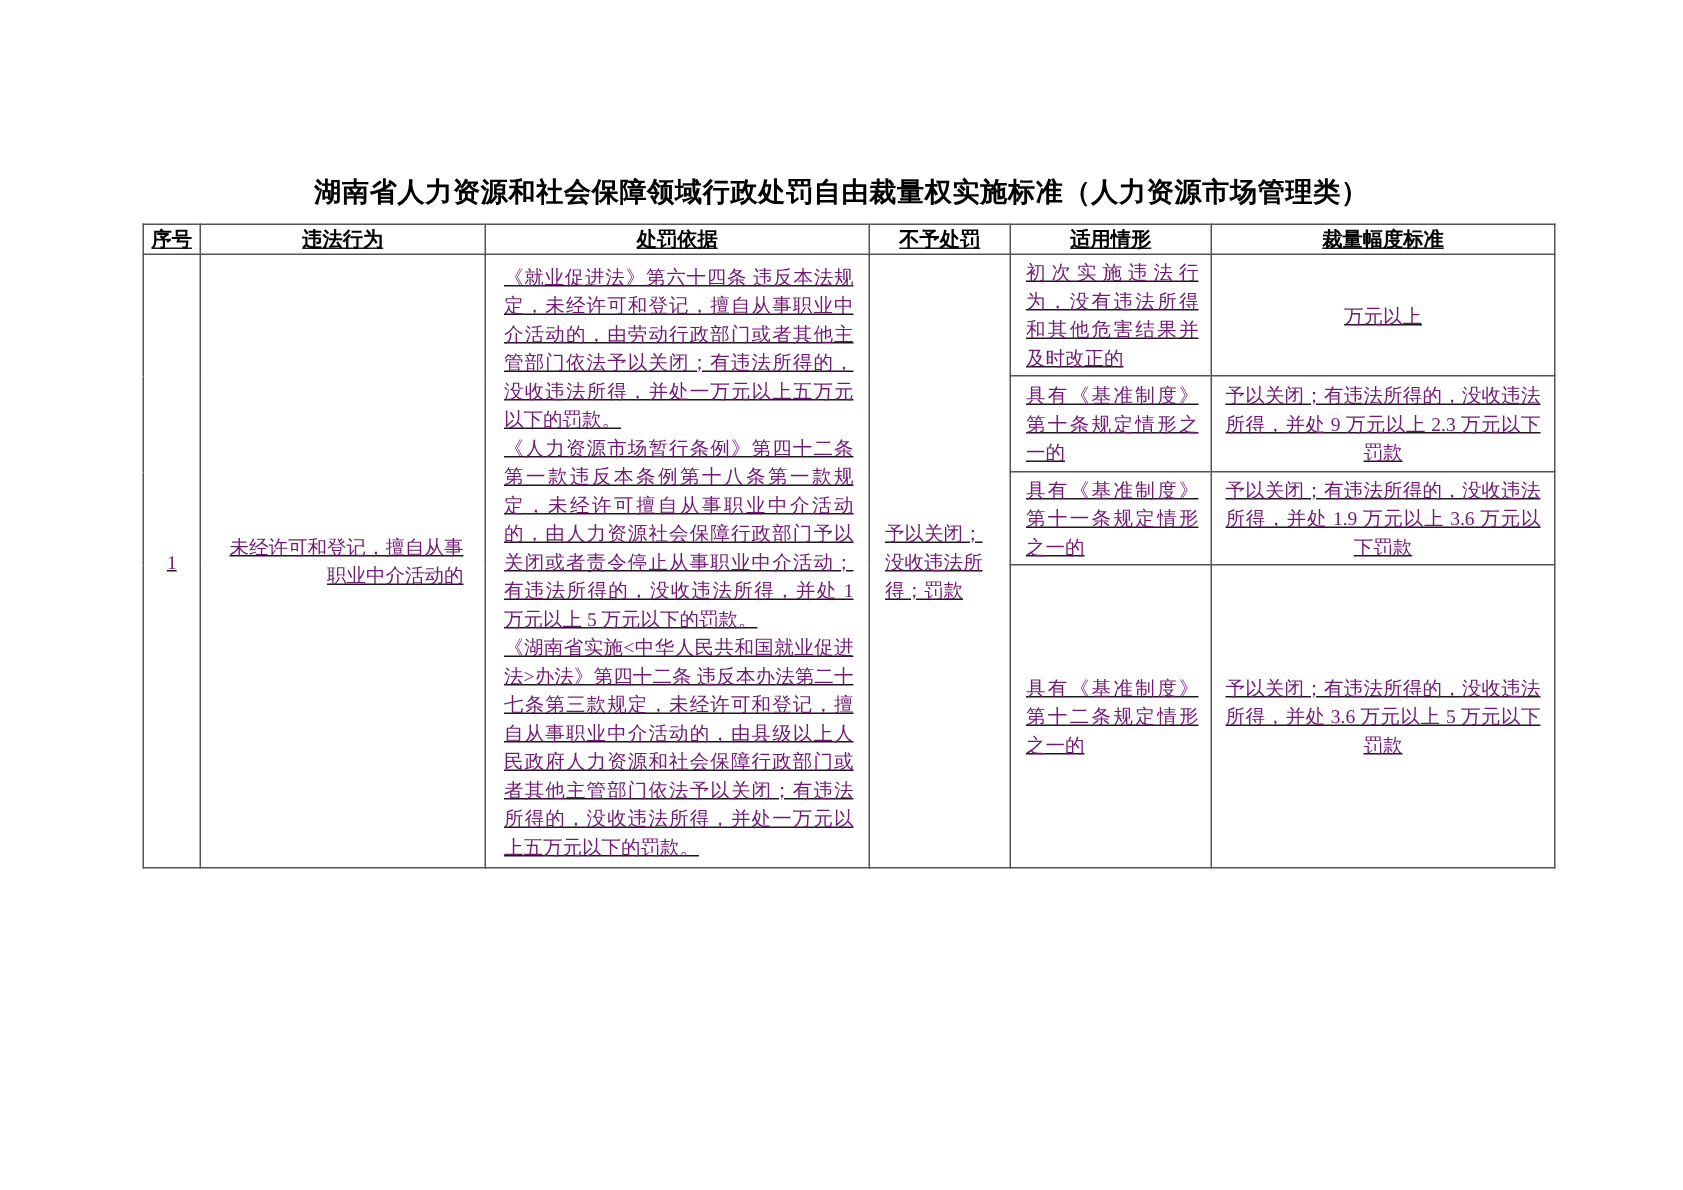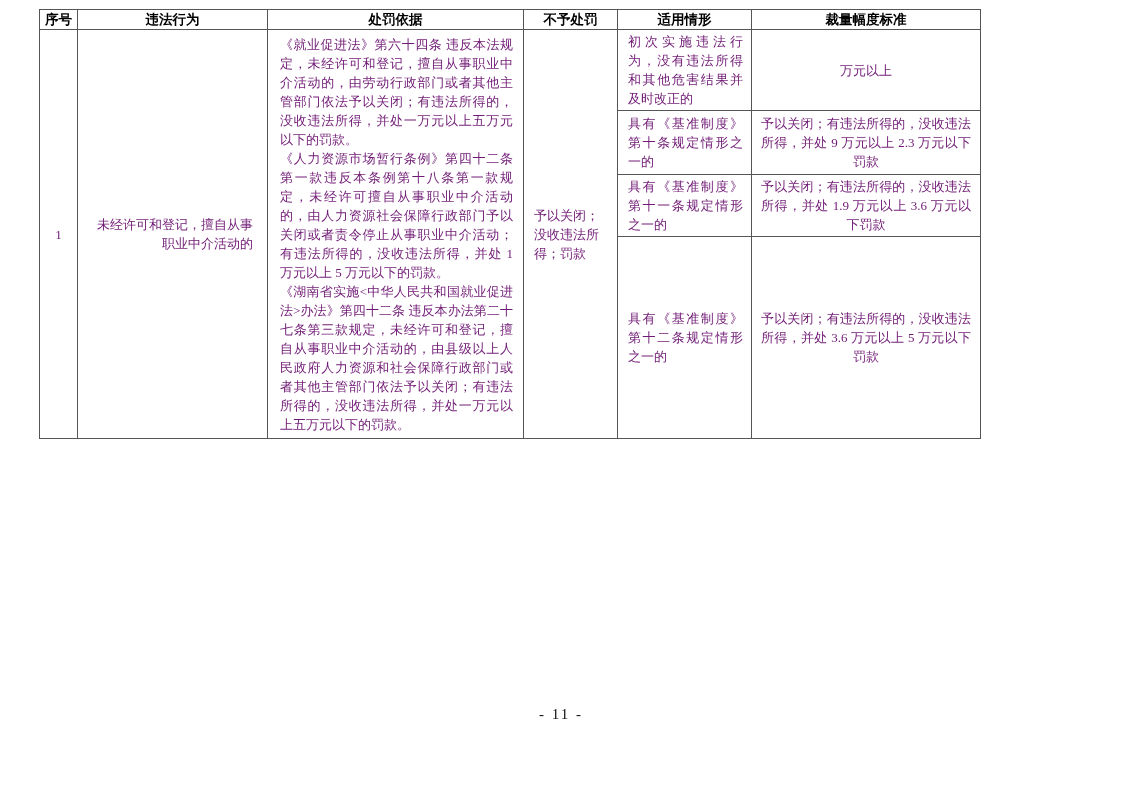--- a/index.html
+++ b/index.html
@@ -18,21 +18,22 @@
     text-align: center;
     font-size: 18px;
     font-weight: bold;
     letter-spacing: 0.5px;
     color: #000000;
   }
   table.penalty-table {
     table-layout: fixed;
     border-collapse: collapse;
     width: 941px;
-    margin: 9px 0 0 39px;
+    margin: 9px 0 0 95px;
+    text-decoration: underline;
   }
   table.penalty-table th,
   table.penalty-table td {
     border: 1px solid #555555;
     font-size: 13px;
     line-height: 19px;
     vertical-align: middle;
     color: #701a75;
   }
   table.penalty-table th {
@@ -74,20 +75,21 @@
     font-size: 15px;
     letter-spacing: 2px;
     color: #111111;
   }
 </style>
 </head>
 <body>
 
 <div class="page">
 
+  <div class="doc-title">湖南省人力资源和社会保障领域行政处罚自由裁量权实施标准（人力资源市场管理类）</div>
 
   <table class="penalty-table">
     <colgroup>
       <col style="width:38px">
       <col style="width:190px">
       <col style="width:256px">
       <col style="width:94px">
       <col style="width:134px">
       <col style="width:229px">
     </colgroup>
@@ -122,15 +124,14 @@
         <td class="cell-situation">具有《基准制度》第十一条规定情形之一的</td>
         <td class="cell-standard">予以关闭；有违法所得的，没收违法所得，并处 1.9 万元以上 3.6 万元以下罚款</td>
       </tr>
       <tr class="sub-row-4">
         <td class="cell-situation">具有《基准制度》第十二条规定情形之一的</td>
         <td class="cell-standard">予以关闭；有违法所得的，没收违法所得，并处 3.6 万元以上 5 万元以下罚款</td>
       </tr>
     </tbody>
   </table>
 
-  <div class="page-footer">- 11 -</div>
 
 </div>
 
 </body></html>

